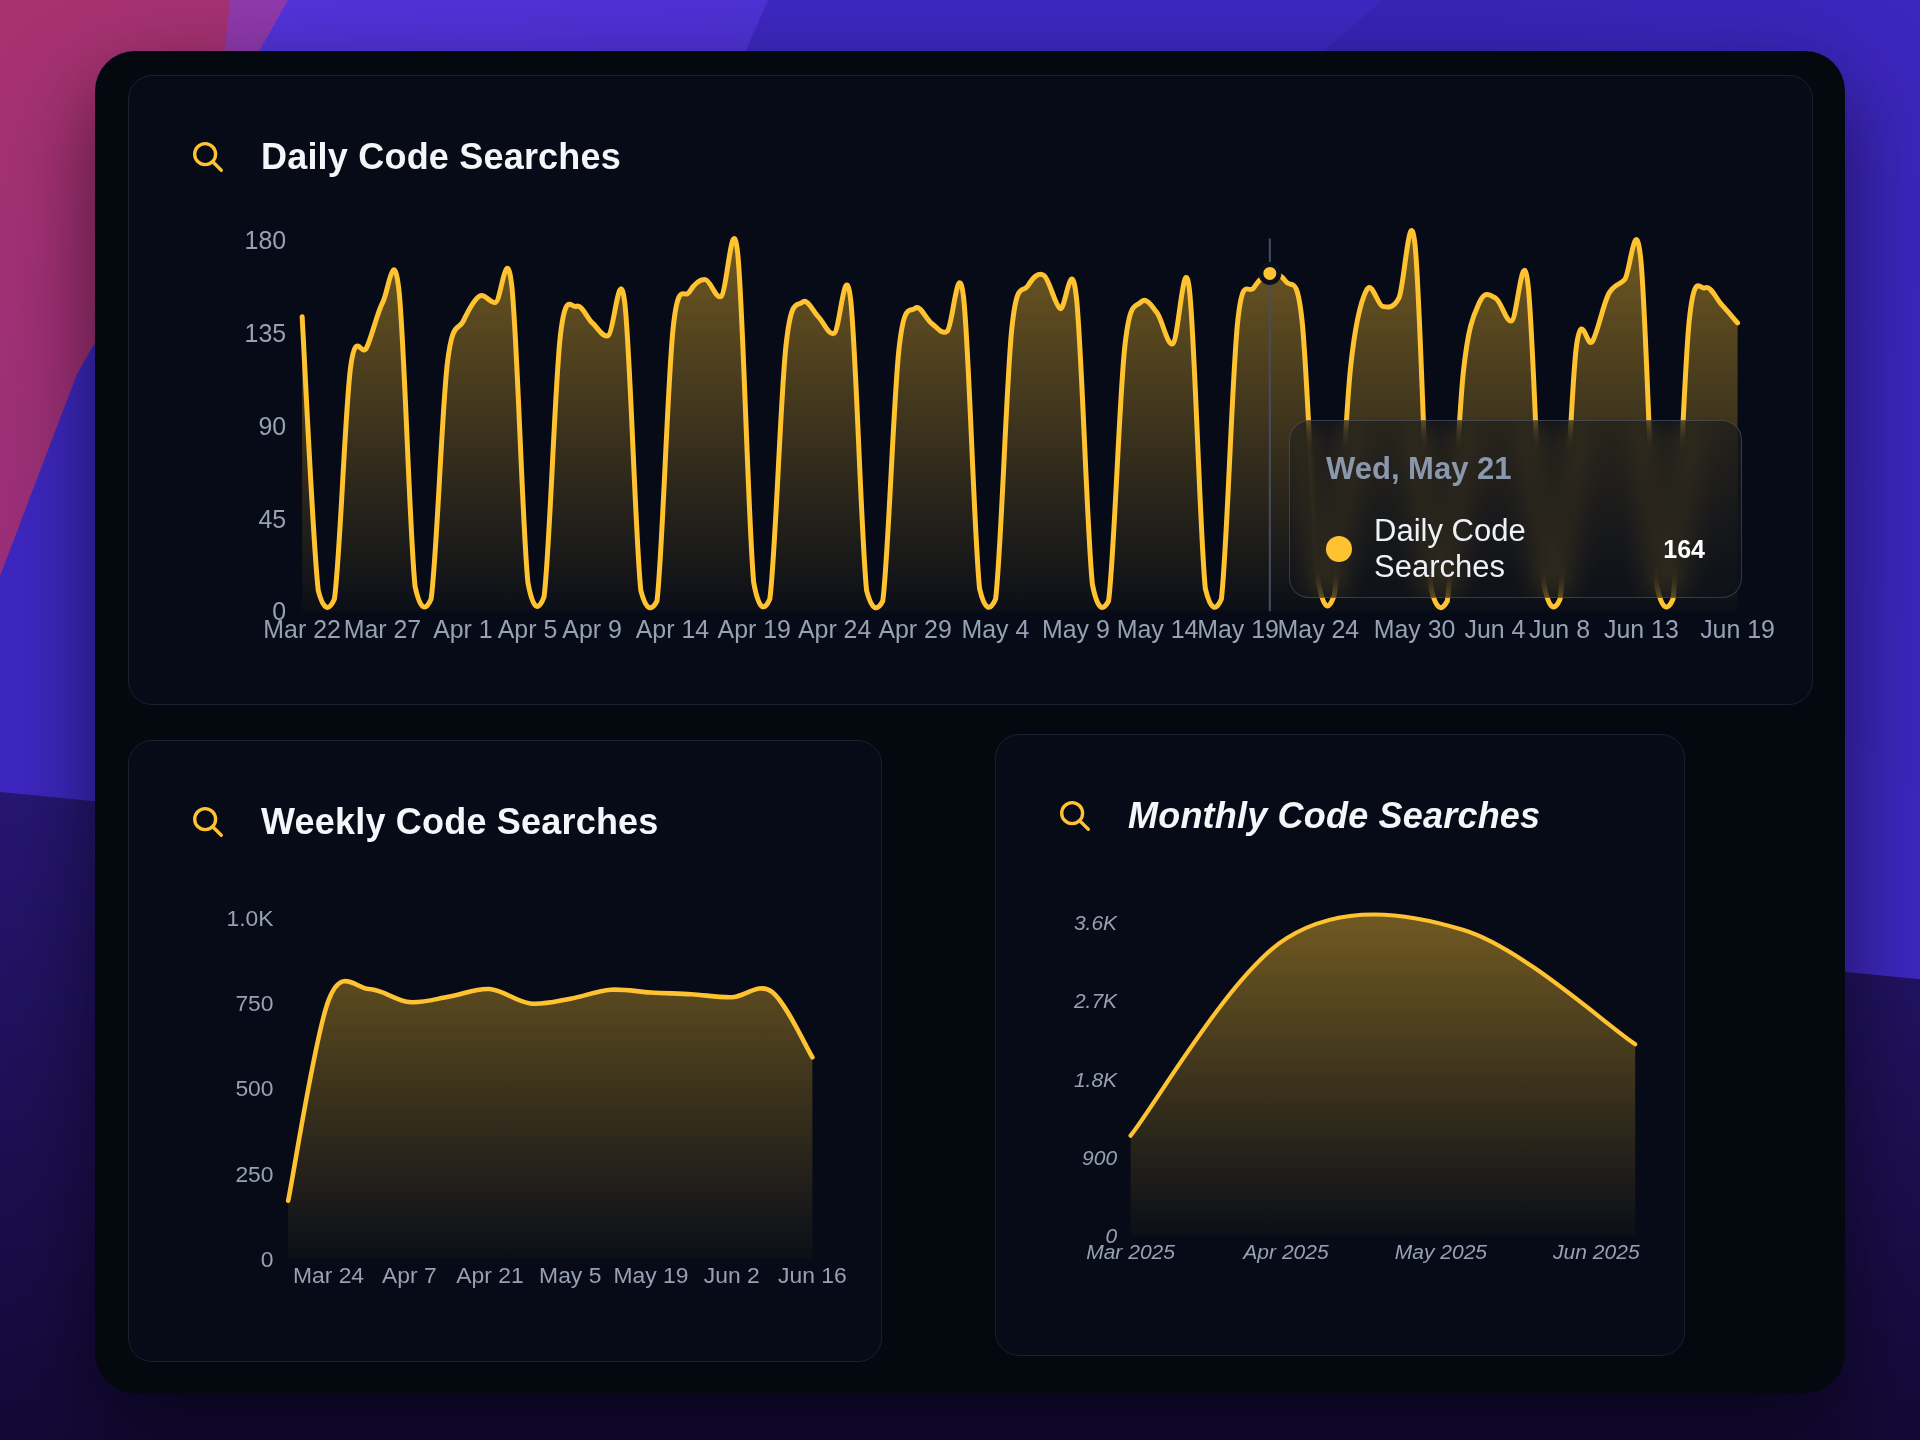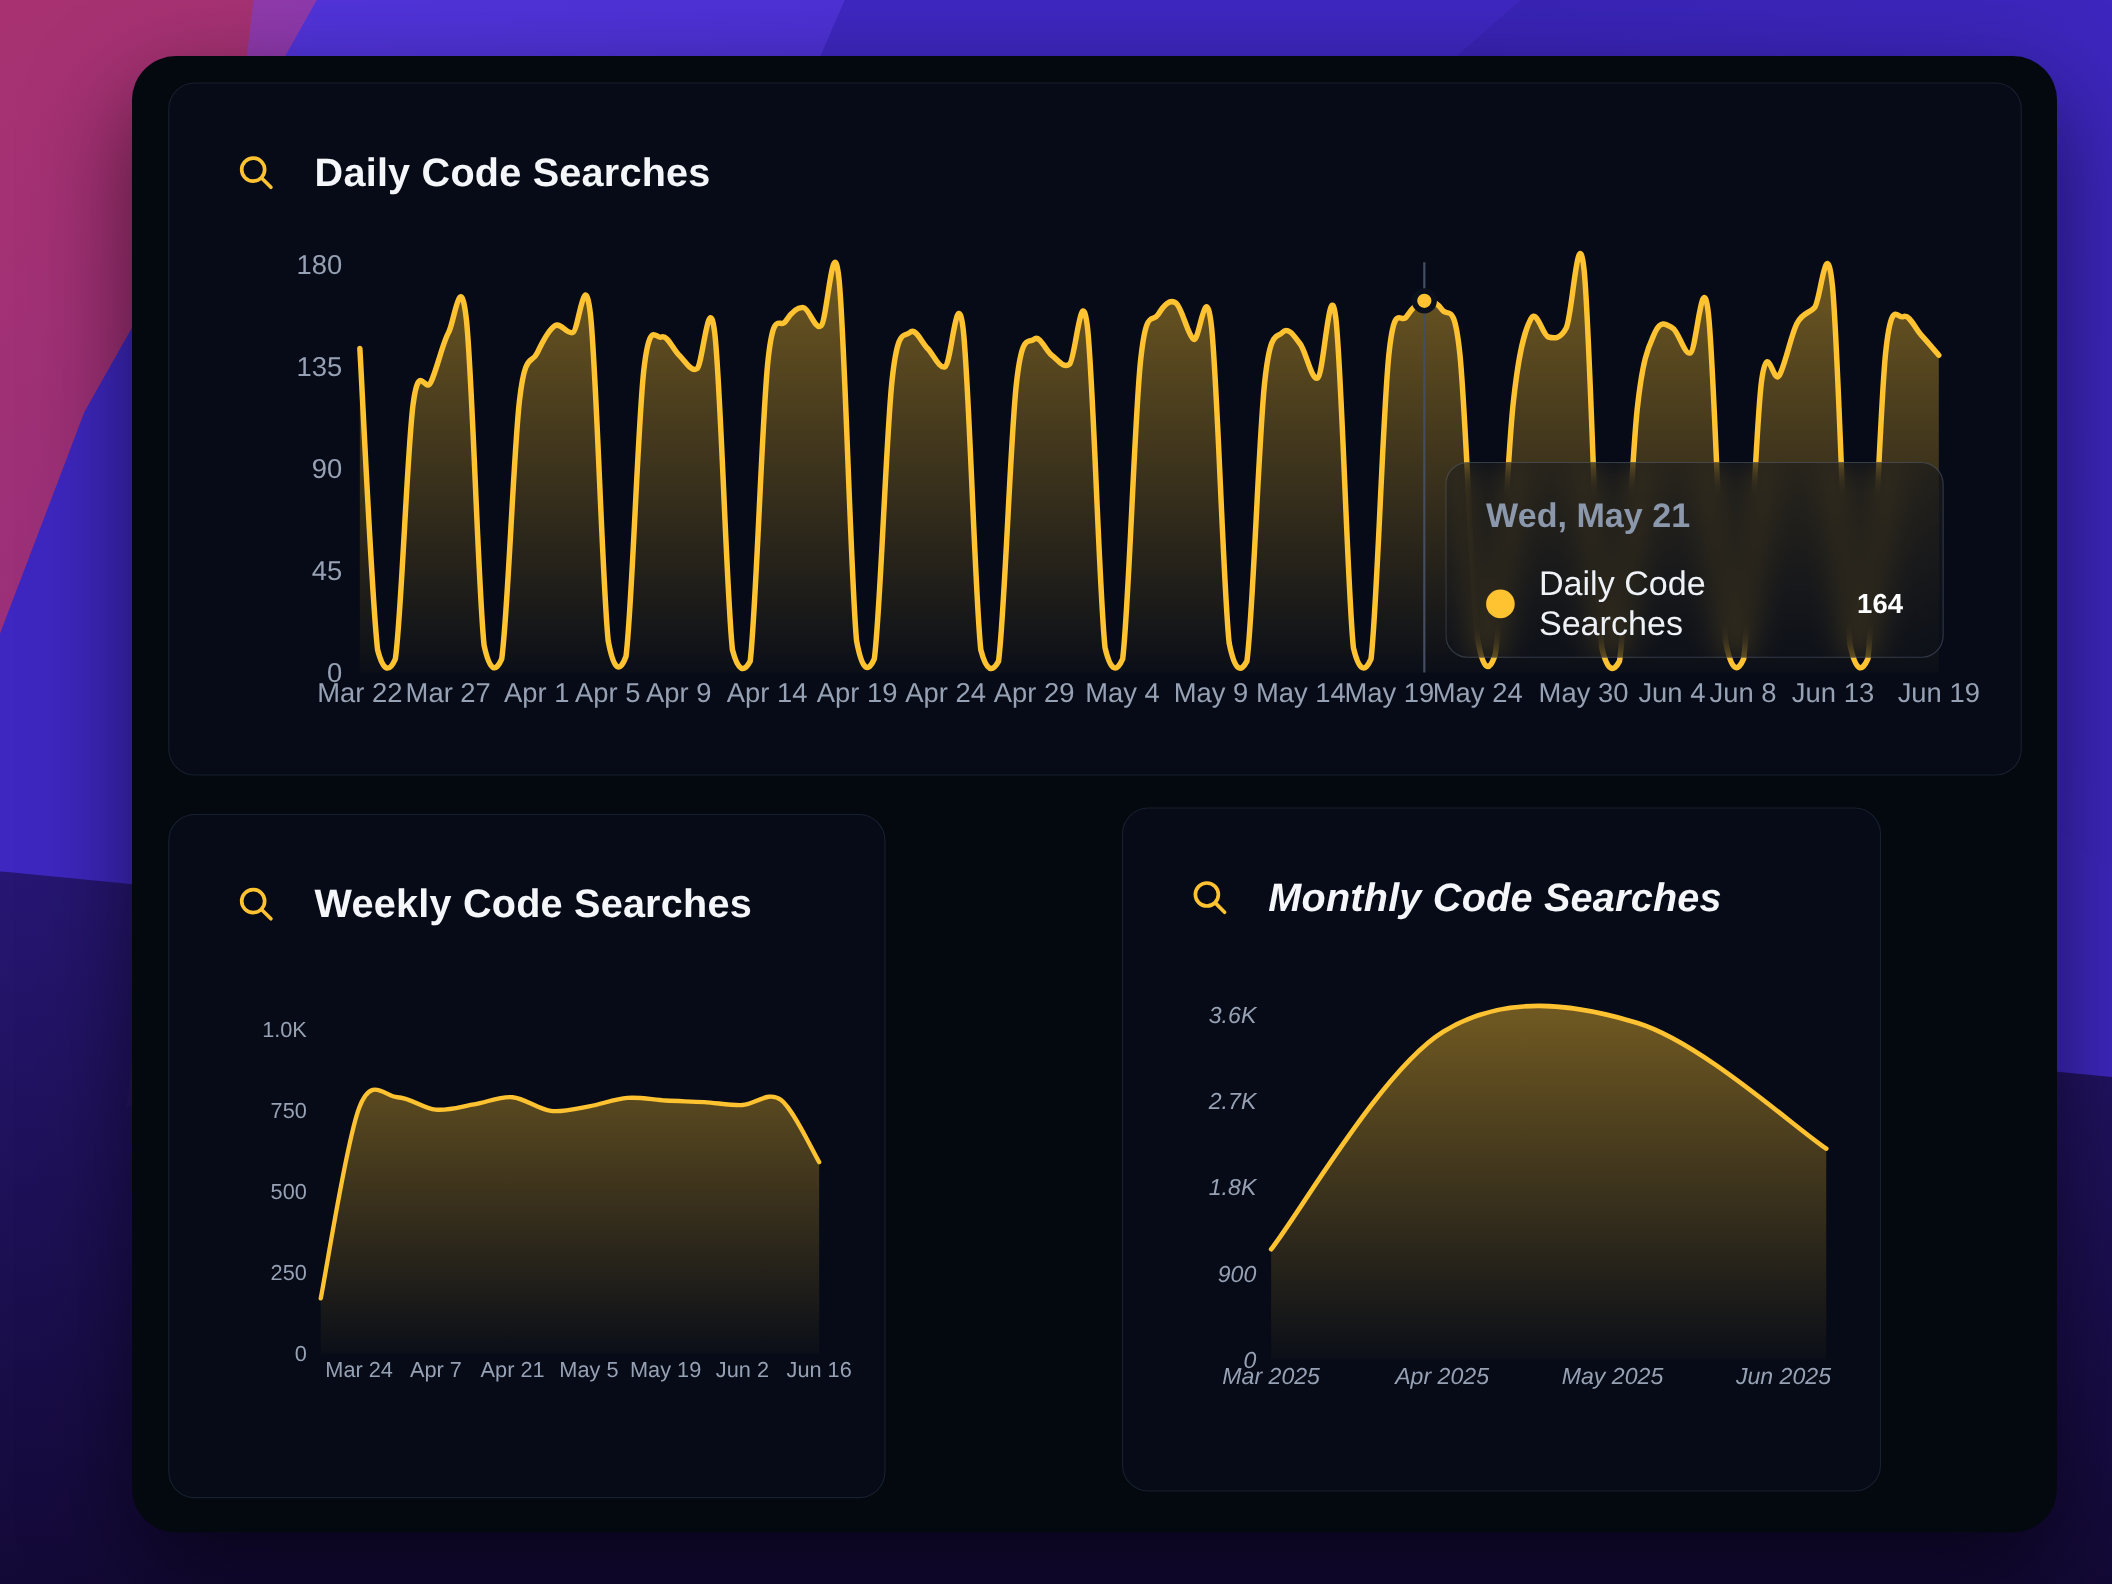--- a/index.html
+++ b/index.html
@@ -13,24 +13,24 @@
   .facet.f1{background:linear-gradient(155deg,#a83271 0%,#8a2c83 55%,rgba(120,40,150,0) 100%);
     clip-path:polygon(0 0,15% 0,4% 26%,0 40%);}
   .facet.f2{background:linear-gradient(120deg,rgba(110,70,255,0.45),rgba(90,50,230,0));
     clip-path:polygon(12% 0,40% 0,22% 55%,6% 70%);}
   .facet.f3{background:linear-gradient(100deg,rgba(34,22,140,0.55),rgba(40,26,150,0));
     clip-path:polygon(72% 0,100% 0,100% 55%,60% 14%);}
   .facet.f4{background:linear-gradient(180deg,rgba(20,8,48,0) 0%,rgba(16,6,40,0.55) 60%,rgba(12,4,30,0.85) 100%);
     clip-path:polygon(0 55%,100% 68%,100% 100%,0 100%);}
 
   .panel{position:absolute;left:95px;top:51px;width:1750px;height:1342px;
-    background:#04080f;border-radius:40px;box-shadow:0 36px 90px rgba(0,0,0,0.55);margin-left:25px;}
+    background:#04080f;border-radius:40px;box-shadow:0 36px 90px rgba(0,0,0,0.55);}
   .card{position:absolute;background:#060b17;border:1px solid #18212f;border-radius:24px;box-sizing:border-box;}
   .card-daily{left:33px;top:24px;width:1685px;height:630px;}
-  .card-weekly{left:33px;top:689px;width:652px;height:622px;}
+  .card-weekly{left:33px;top:689px;width:754px;height:622px;}
   .card-monthly{left:900px;top:683px;width:690px;height:622px;font-style:italic;}
 
   .card header{position:absolute;left:60px;top:60px;display:flex;align-items:center;gap:34px;z-index:3;}
   .card header .icon{width:38px;height:38px;display:block;}
   .card h2{margin:0;font-size:36px;font-weight:700;color:#f4f6f9;letter-spacing:0.2px;}
 
   .chart-svg{position:absolute;inset:0;width:100%;height:100%;z-index:1;}
   .chart-svg text{font-family:"Liberation Sans",sans-serif;}
 
   .tooltip{position:absolute;left:1160px;top:344px;width:453px;height:178px;z-index:5;

